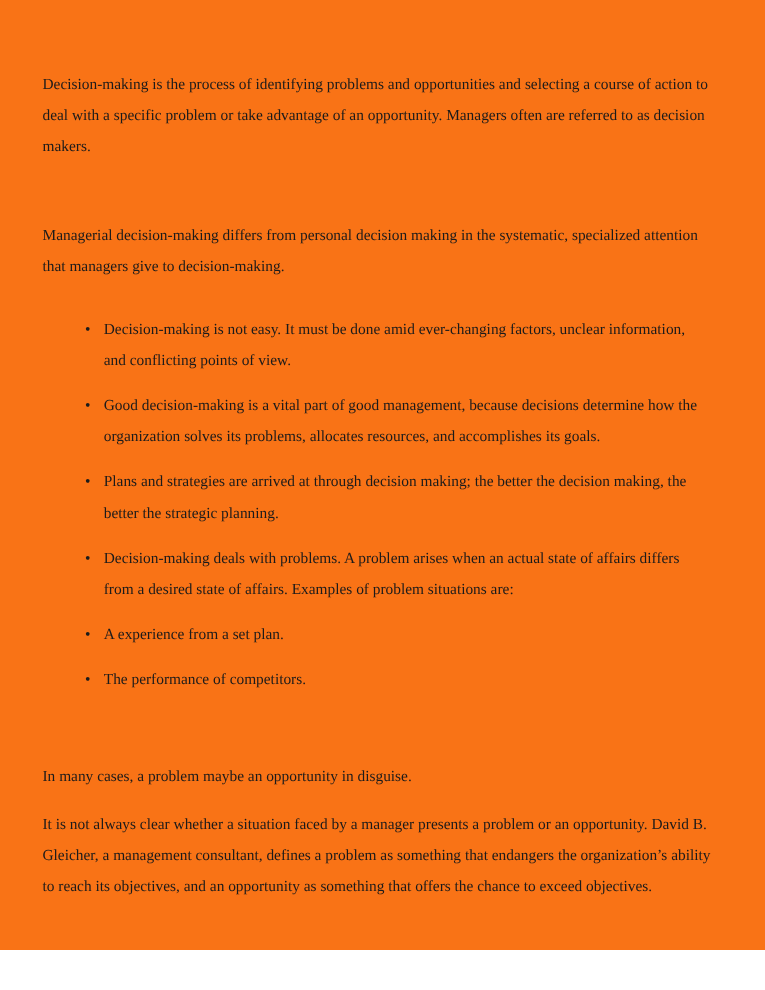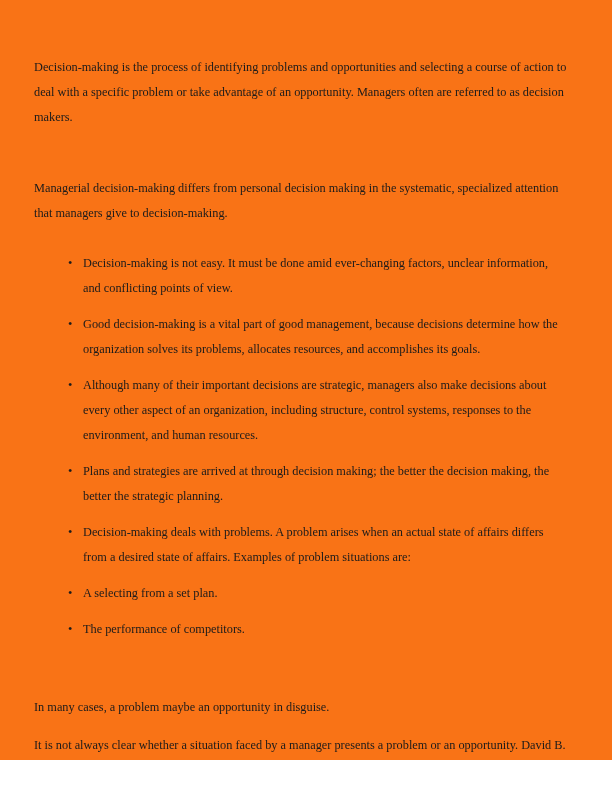--- a/index.html
+++ b/index.html
@@ -94,24 +94,23 @@
 
     <div class="gap-lg"></div>
 
     <p class="para">Managerial decision-making differs from personal decision making in the systematic, specialized attention that managers give to decision-making.</p>
 
     <div class="gap-list-top"></div>
 
     <ul class="bullets">
       <li>Decision-making is not easy. It must be done amid ever-changing factors, unclear information, and conflicting points of view.</li>
       <li>Good decision-making is a vital part of good management, because decisions determine how the organization solves its problems, allocates resources, and accomplishes its goals.</li>
-      <li>Although many of their important decisions are strategic, managers also make decisions about every other aspect of an organization, including structure, control systems, responses to the environment, and human resources.</li>
       <li>Plans and strategies are arrived at through decision making; the better the decision making, the better the strategic planning.</li>
       <li>Decision-making deals with problems. A problem arises when an actual state of affairs differs from a desired state of affairs. Examples of problem situations are:</li>
-      <li>A selecting from a set plan.</li>
+      <li>A experience from a set plan.</li>
       <li>The performance of competitors.</li>
     </ul>
 
     <div class="gap-list-bottom"></div>
 
     <p class="para">In many cases, a problem maybe an opportunity in disguise.</p>
 
     <div class="gap-sm"></div>
 
     <p class="para">It is not always clear whether a situation faced by a manager presents a problem or an opportunity. David B. Gleicher, a management consultant, defines a problem as something that endangers the organization’s ability to reach its objectives, and an opportunity as something that offers the chance to exceed objectives.</p>

